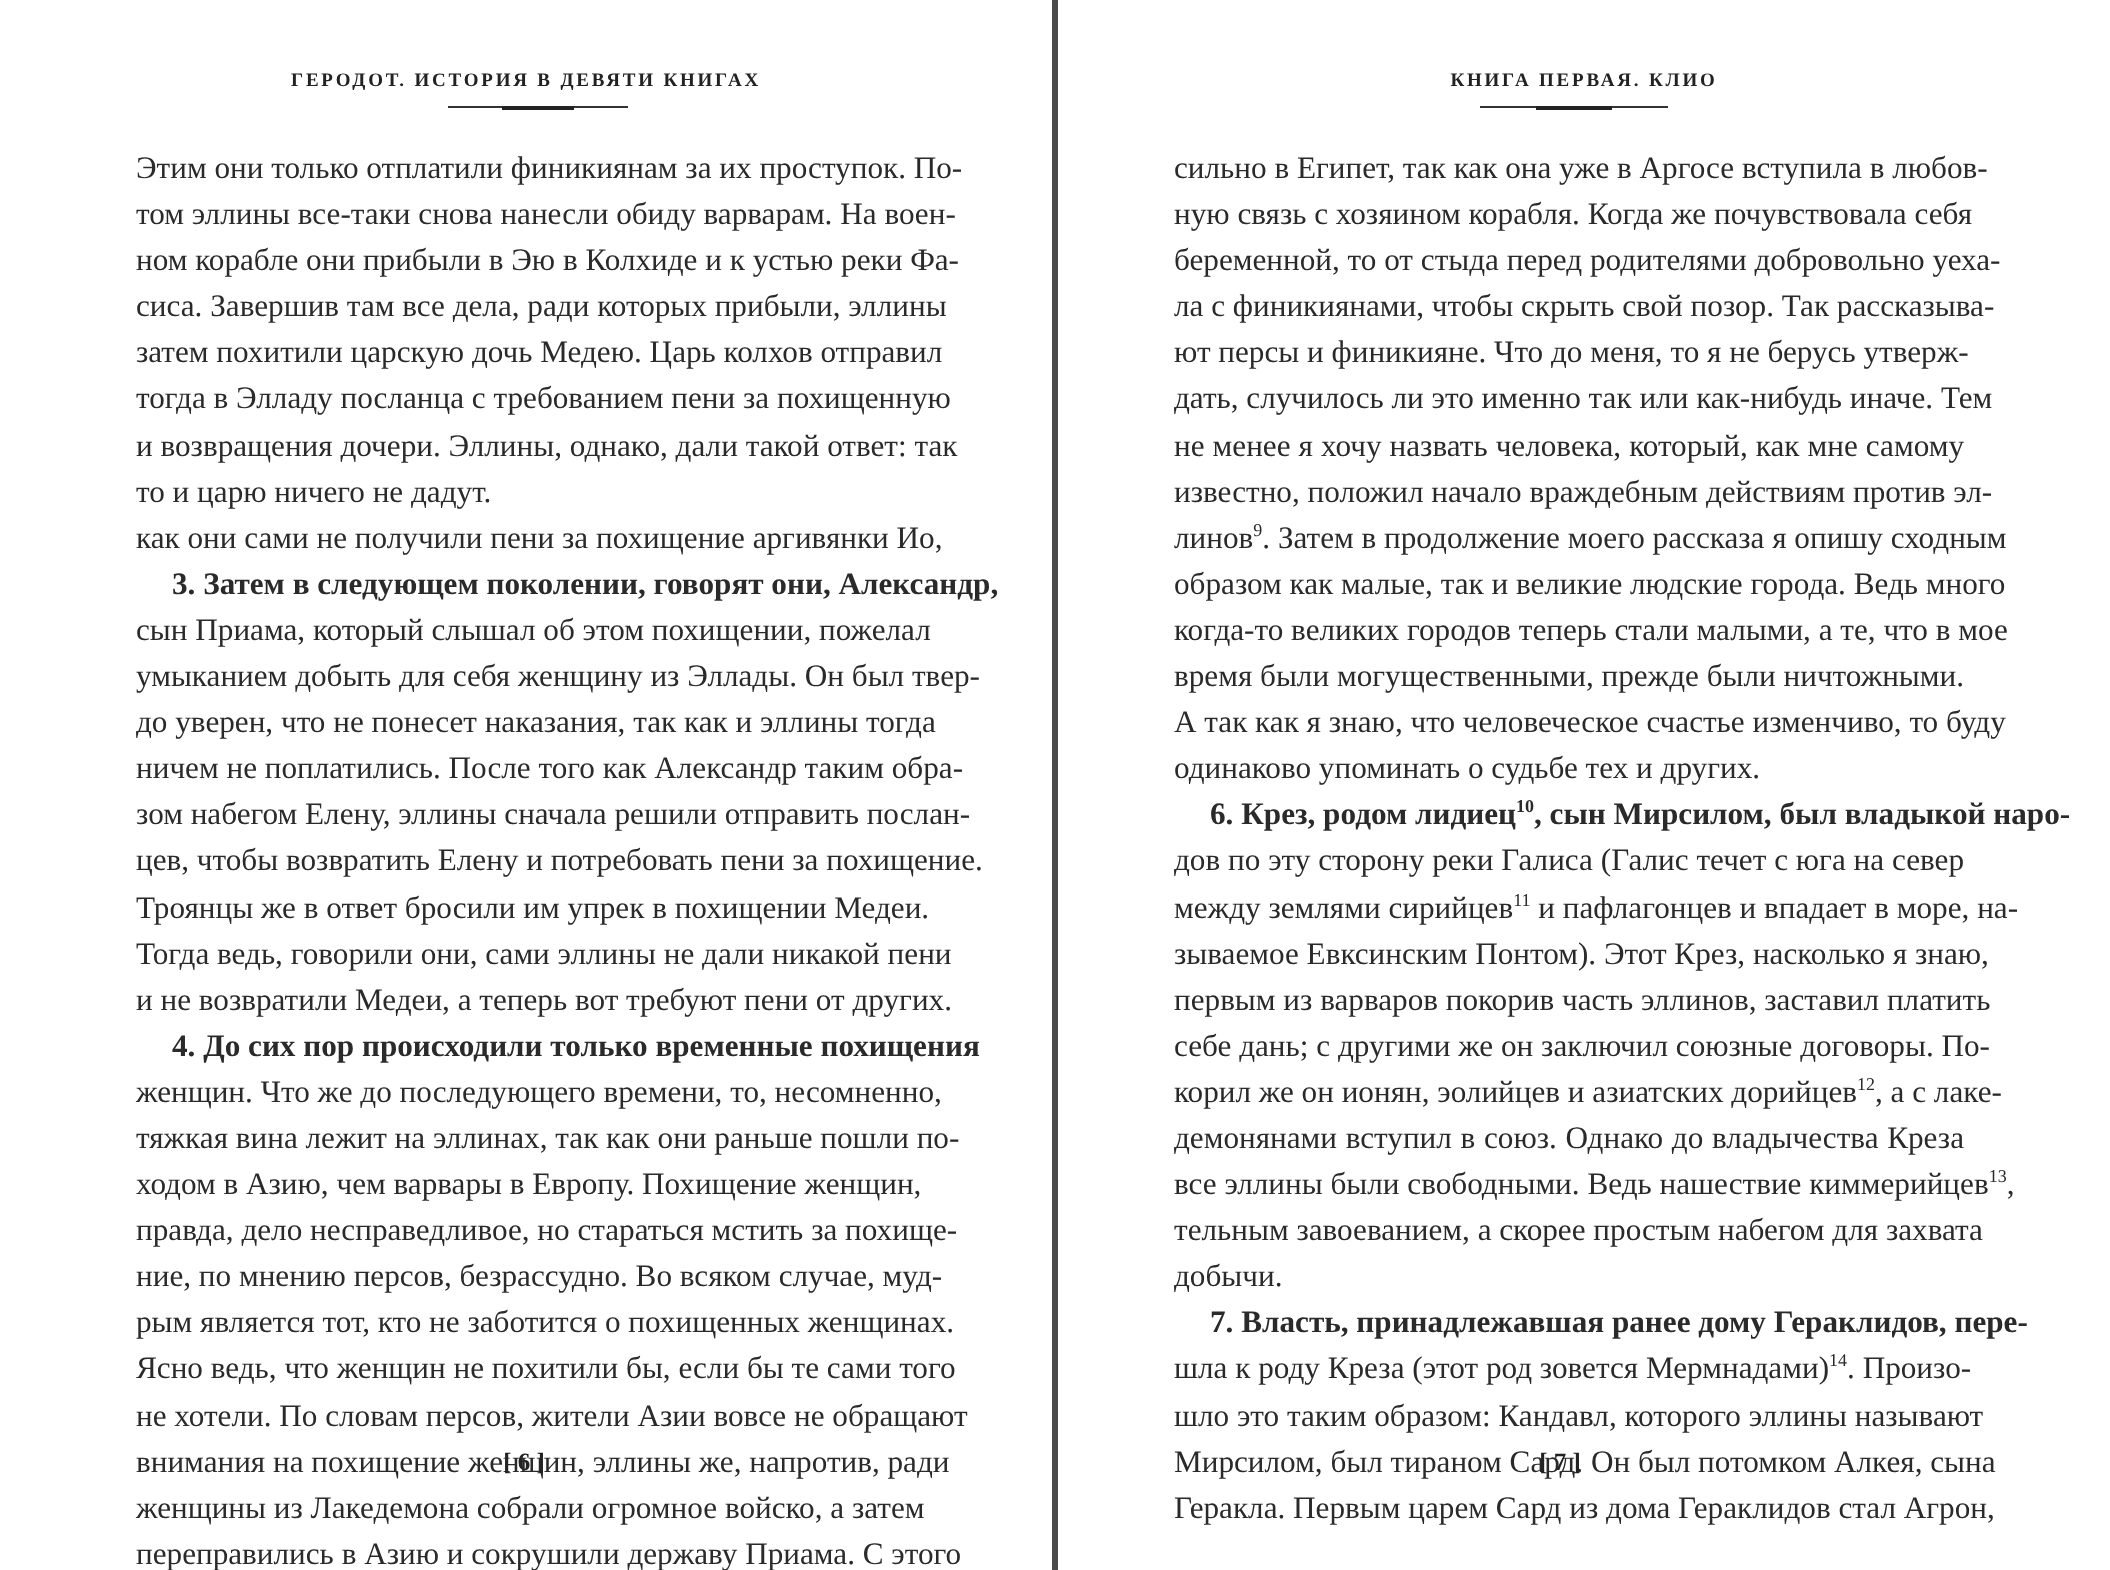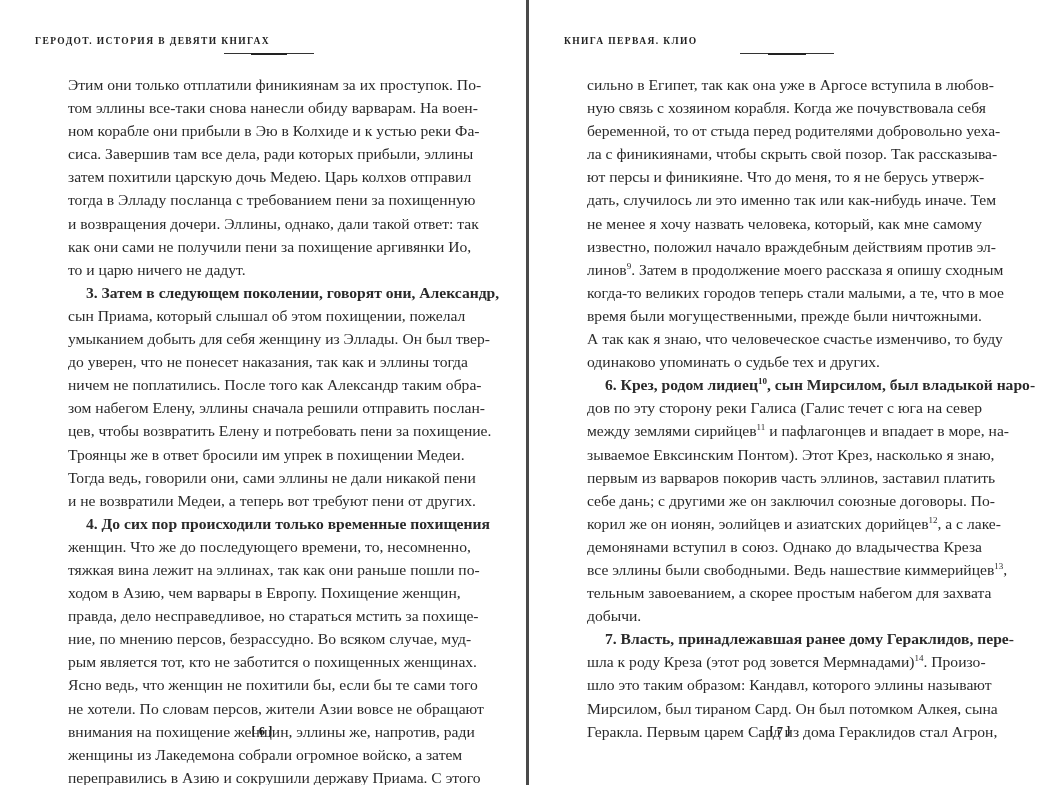--- a/index.html
+++ b/index.html
@@ -16,24 +16,23 @@
     background: #ffffff;
   }
   .page.left { left: 0; width: 526px; }
   .page.right { left: 529px; width: 526px; }
   .gutter {
     position: absolute; left: 526px; top: 0; width: 3px; height: 785px;
     background: #4a4a4a;
   }
   .running-head {
     position: absolute; top: 36px; left: 0; right: 0;
-    text-align: left;
+    text-align: center;
     font-size: 9.5px; font-weight: bold; letter-spacing: 1.4px;
     color: #222;
-    margin-left: 35px;
   }
   .head-rule {
     position: absolute; top: 53px; height: 1px; background: #333;
   }
   .head-rule::after {
     content: ""; position: absolute; left: 30%; width: 40%; top: -0.5px; height: 2px; background: #222;
   }
   .left .head-rule { left: 224px; width: 90px; }
   .right .head-rule { left: 211px; width: 94px; }
   .text {
@@ -67,22 +66,22 @@
     <div class="running-head">ГЕРОДОТ. ИСТОРИЯ В ДЕВЯТИ КНИГАХ</div>
     <div class="head-rule"></div>
     <div class="text">
         <span class="line"><span>Этим они только отплатили финикиянам за их проступок. По-</span></span>
         <span class="line"><span>том эллины все-таки снова нанесли обиду варварам. На воен-</span></span>
         <span class="line"><span>ном корабле они прибыли в Эю в Колхиде и к устью реки Фа-</span></span>
         <span class="line"><span>сиса. Завершив там все дела, ради которых прибыли, эллины</span></span>
         <span class="line"><span>затем похитили царскую дочь Медею. Царь колхов отправил</span></span>
         <span class="line"><span>тогда в Элладу посланца с требованием пени за похищенную</span></span>
         <span class="line"><span>и возвращения дочери. Эллины, однако, дали такой ответ: так</span></span>
+        <span class="line last"><span>то и царю ничего не дадут.</span></span>
         <span class="line"><span>как они сами не получили пени за похищение аргивянки Ио,</span></span>
-        <span class="line last"><span>то и царю ничего не дадут.</span></span>
         <span class="line indent"><span>3. Затем в следующем поколении, говорят они, Александр,</span></span>
         <span class="line"><span>сын Приама, который слышал об этом похищении, пожелал</span></span>
         <span class="line"><span>умыканием добыть для себя женщину из Эллады. Он был твер-</span></span>
         <span class="line"><span>до уверен, что не понесет наказания, так как и эллины тогда</span></span>
         <span class="line"><span>ничем не поплатились. После того как Александр таким обра-</span></span>
         <span class="line"><span>зом набегом Елену, эллины сначала решили отправить послан-</span></span>
         <span class="line"><span>цев, чтобы возвратить Елену и потребовать пени за похищение.</span></span>
         <span class="line"><span>Троянцы же в ответ бросили им упрек в похищении Медеи.</span></span>
         <span class="line"><span>Тогда ведь, говорили они, сами эллины не дали никакой пени</span></span>
         <span class="line last"><span>и не возвратили Медеи, а теперь вот требуют пени от других.</span></span>
@@ -110,20 +109,21 @@
     <div class="text">
         <span class="line"><span>сильно в Египет, так как она уже в Аргосе вступила в любов-</span></span>
         <span class="line"><span>ную связь с хозяином корабля. Когда же почувствовала себя</span></span>
         <span class="line"><span>беременной, то от стыда перед родителями добровольно уеха-</span></span>
         <span class="line"><span>ла с финикиянами, чтобы скрыть свой позор. Так рассказыва-</span></span>
         <span class="line"><span>ют персы и финикияне. Что до меня, то я не берусь утверж-</span></span>
         <span class="line"><span>дать, случилось ли это именно так или как-нибудь иначе. Тем</span></span>
         <span class="line"><span>не менее я хочу назвать человека, который, как мне самому</span></span>
         <span class="line"><span>известно, положил начало враждебным действиям против эл-</span></span>
         <span class="line"><span>линов</span><sup>9</sup><span>. Затем в продолжение моего рассказа я опишу сходным</span></span>
+        <span class="line"><span>образом как малые, так и великие людские города. Ведь много</span></span>
         <span class="line"><span>когда-то великих городов теперь стали малыми, а те, что в мое</span></span>
         <span class="line"><span>время были могущественными, прежде были ничтожными.</span></span>
         <span class="line"><span>А так как я знаю, что человеческое счастье изменчиво, то буду</span></span>
         <span class="line last"><span>одинаково упоминать о судьбе тех и других.</span></span>
         <span class="line indent"><span>6. Крез, родом лидиец</span><sup>10</sup><span>, сын Мирсилом, был владыкой наро-</span></span>
         <span class="line"><span>дов по эту сторону реки Галиса (Галис течет с юга на север</span></span>
         <span class="line"><span>между землями сирийцев</span><sup>11</sup><span> и пафлагонцев и впадает в море, на-</span></span>
         <span class="line"><span>зываемое Евксинским Понтом). Этот Крез, насколько я знаю,</span></span>
         <span class="line"><span>первым из варваров покорив часть эллинов, заставил платить</span></span>
         <span class="line"><span>себе дань; с другими же он заключил союзные договоры. По-</span></span>

